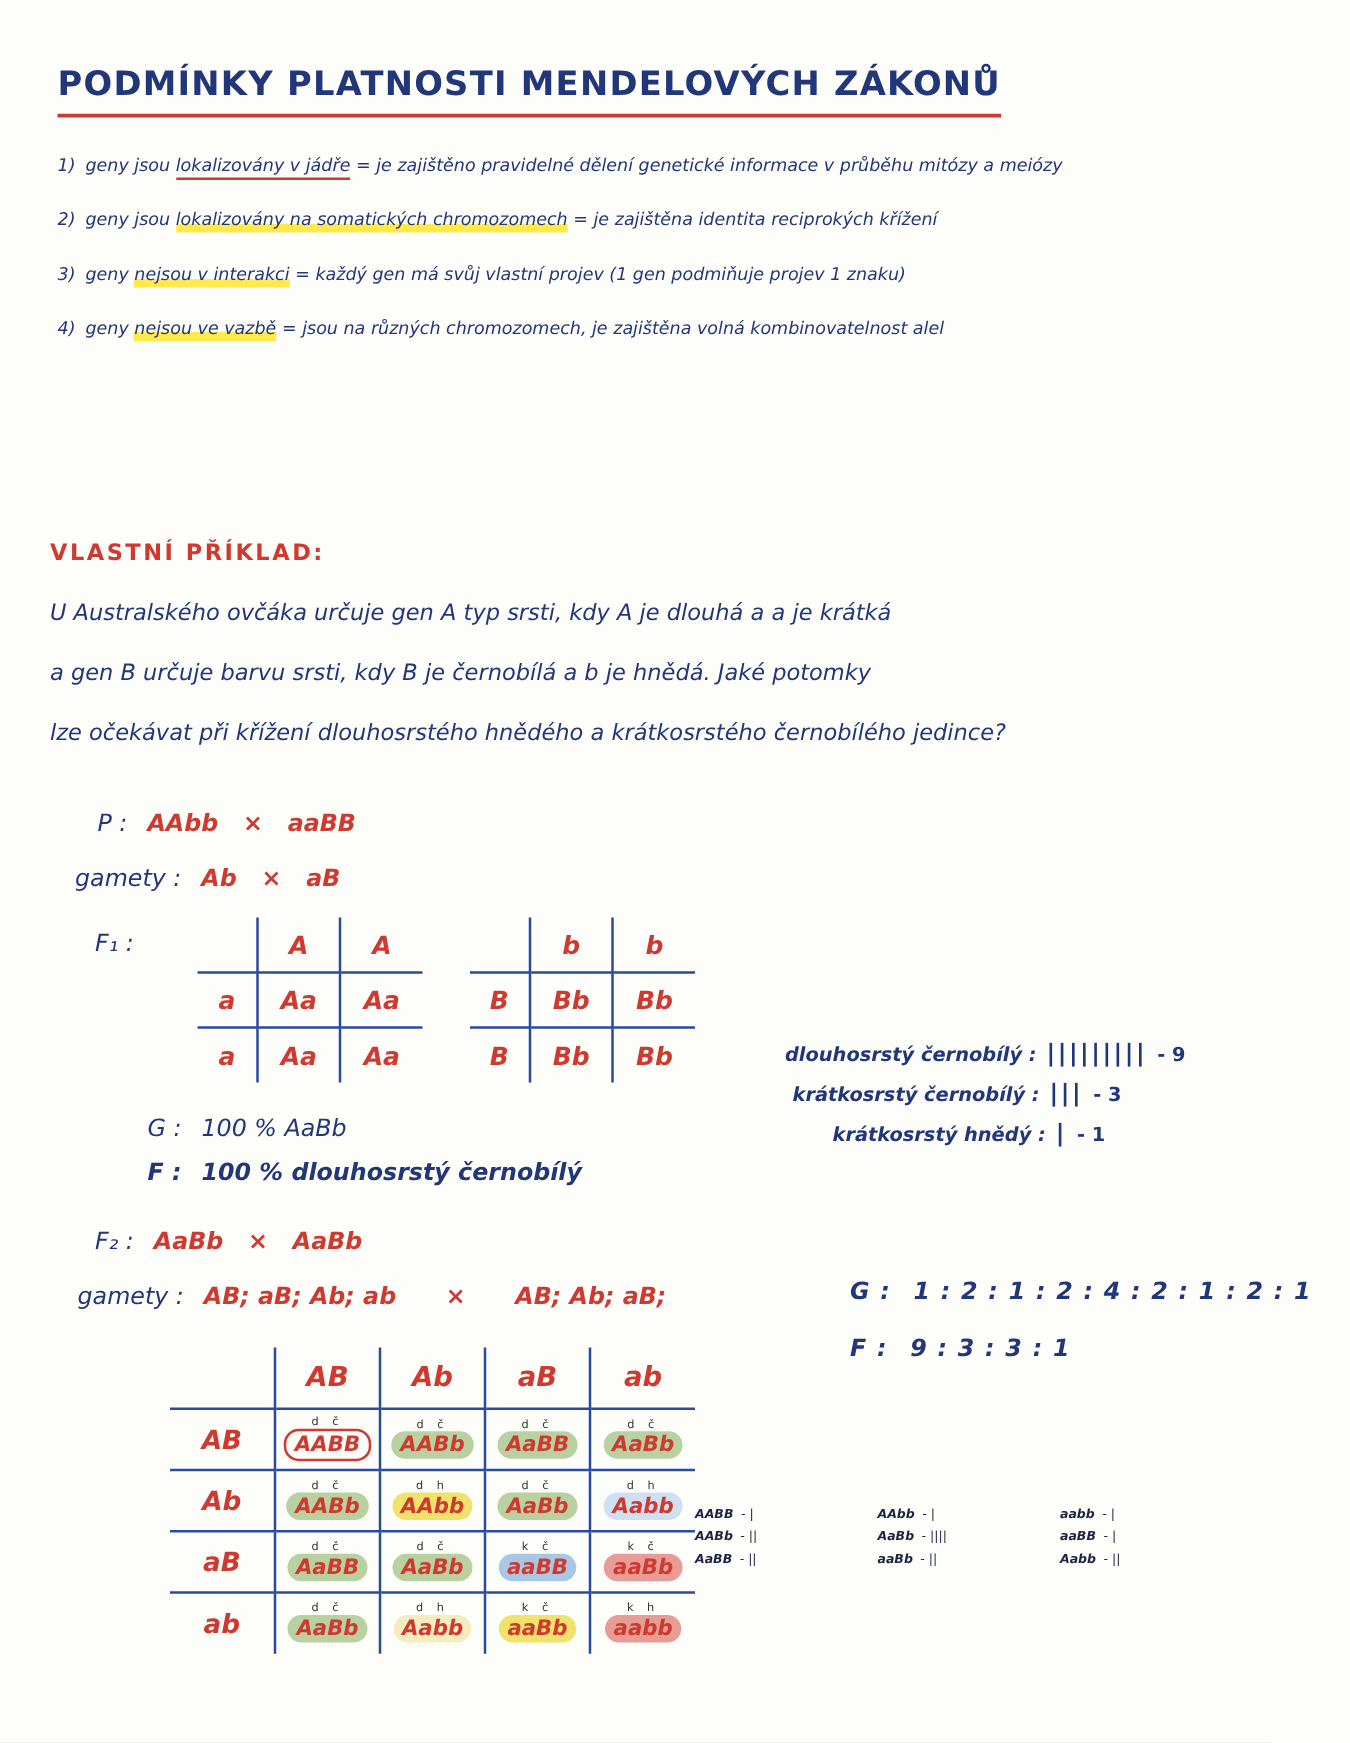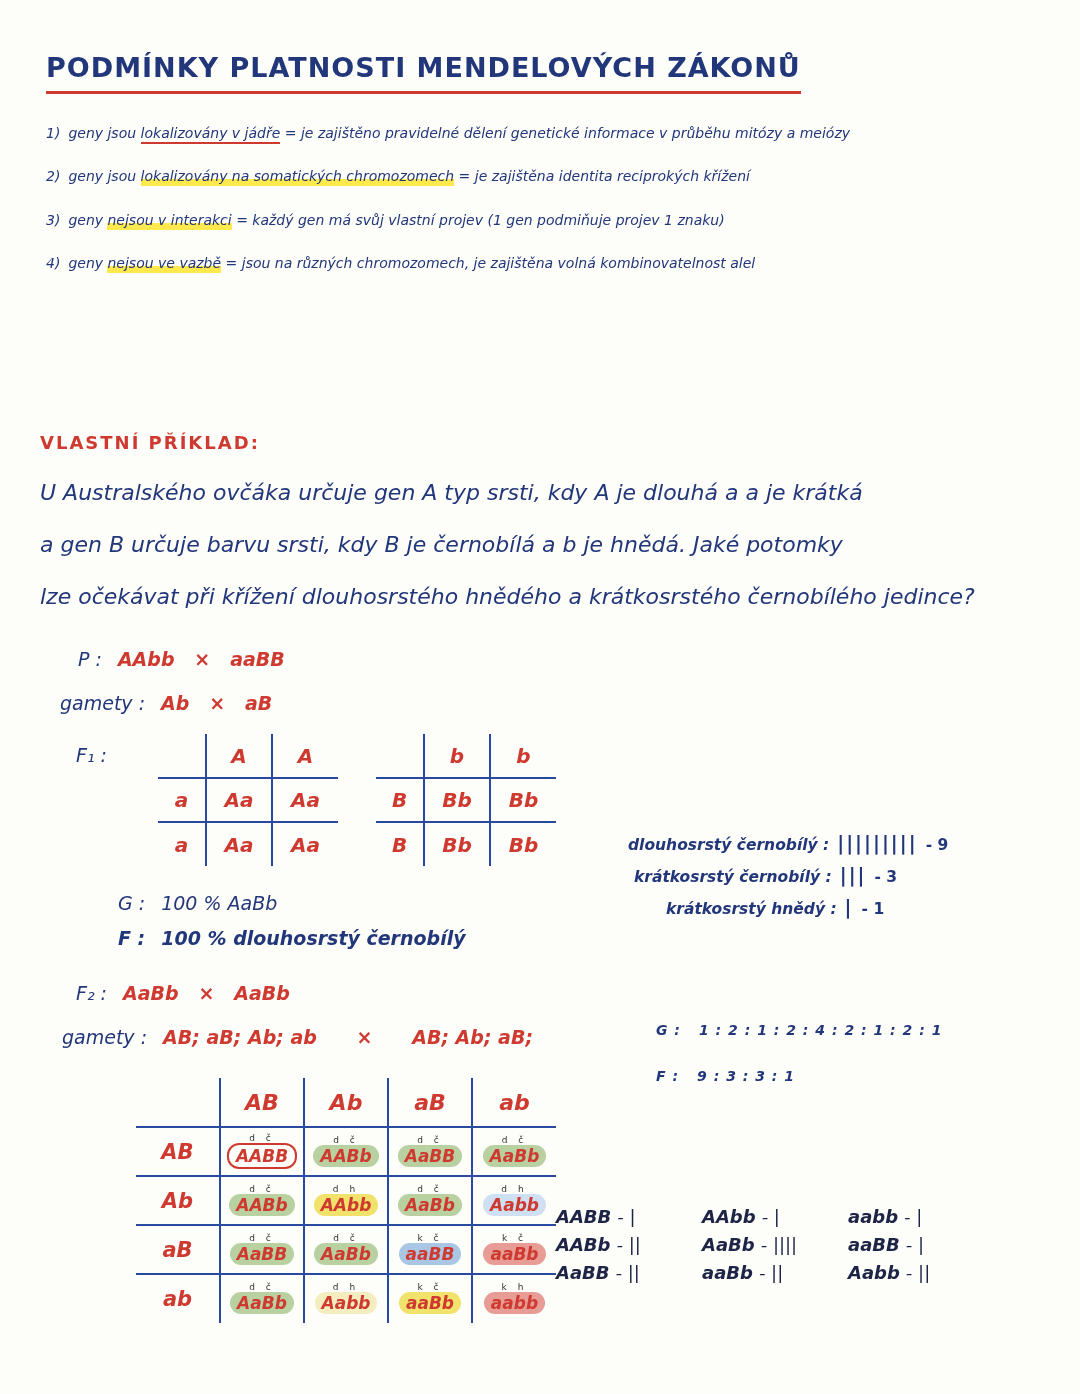--- a/index.html
+++ b/index.html
@@ -13,21 +13,21 @@
            padding-bottom:8px; }
 
   .conds { position:absolute; left:46px; top:122px; width:1005px; }
   .cond  { margin-bottom:21px; font-size:14px; color:var(--ink_blue); line-height:1.6; }
   .cond .num { margin-right:8px; }
   .red-underline    { border-bottom:2.5px solid var(--ink_red); padding-bottom:1px; }
   .yellow-underline { background-image:linear-gradient(to top, var(--hl_yellow) 7px, rgba(0,0,0,0) 7px); padding-bottom:2px; }
 
   .ex-head { position:absolute; left:40px; top:432px; font-size:18px; font-weight:bold;
              color:var(--ink_red); letter-spacing:2px; }
-  .ex-text { position:absolute; left:40px; top:480px; font-size:22px; color:var(--ink_blue); }
+  .ex-text { position:absolute; left:40px; top:480px; font-size:18px; color:var(--ink_blue); }
   .ex-text div { margin-bottom:27px; }
 
   .line { position:absolute; font-size:19px; }
   .lbl  { color:var(--ink_blue); margin-right:16px; }
   .val  { color:var(--ink_red); font-weight:bold; white-space:pre; }
   .val-blue { color:var(--ink_blue); white-space:pre; }
 
   table.punnett { border-collapse:collapse; border:hidden; position:absolute; }
   table.punnett td { border:2px solid #2a4a9f; text-align:center; vertical-align:middle; }
   .small td { width:66px; height:44px; font-size:20px; }
@@ -42,27 +42,27 @@
   .geno { display:inline-block; padding:1px 7px; border-radius:12px; font-size:17px;
           font-weight:bold; font-style:italic; color:var(--ink_red); }
 
   .tallies { position:absolute; left:628px; top:832px; color:var(--ink_blue); }
   .tally-line { margin-bottom:10px; font-size:15.5px; }
   .tally-line .t-label { font-style:italic; font-weight:bold; margin-right:8px; }
   .tally-line .t-marks { font-size:19px; letter-spacing:2px; font-weight:bold; }
   .tally-line .t-count { margin-left:8px; font-weight:bold; }
   .ind1 { margin-left:22px; } .ind2 { margin-left:6px; } .ind3 { margin-left:38px; }
 
-  .ratio { position:absolute; left:656px; color:var(--ink_blue); font-size:14px;
+  .ratio { position:absolute; left:680px; color:var(--ink_blue); font-size:19px;
            font-weight:bold; letter-spacing:1px; }
   .ratio .lbl { margin-right:18px; }
 
   .gt { position:absolute; left:556px; top:1206px; color:#1d2445; font-style:italic; }
   .gt-row { display:flex; margin-bottom:7px; }
-  .gt-item { width:146px; font-size:18px; white-space:pre; }
+  .gt-item { width:146px; font-size:10px; white-space:pre; }
   .gt-item .g { font-weight:bold; margin-right:6px; }
 </style>
 </head>
 <body>
 
 <div class="page">
 
   <div class="title">PODMÍNKY PLATNOSTI MENDELOVÝCH ZÁKONŮ</div>
 
   <div class="conds hand">

